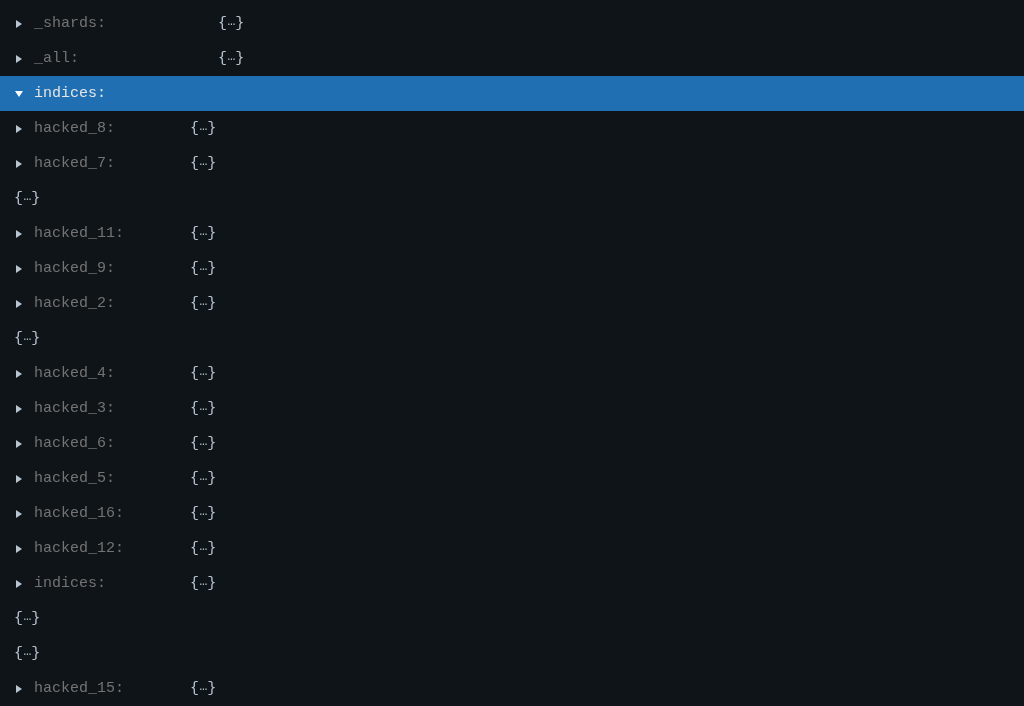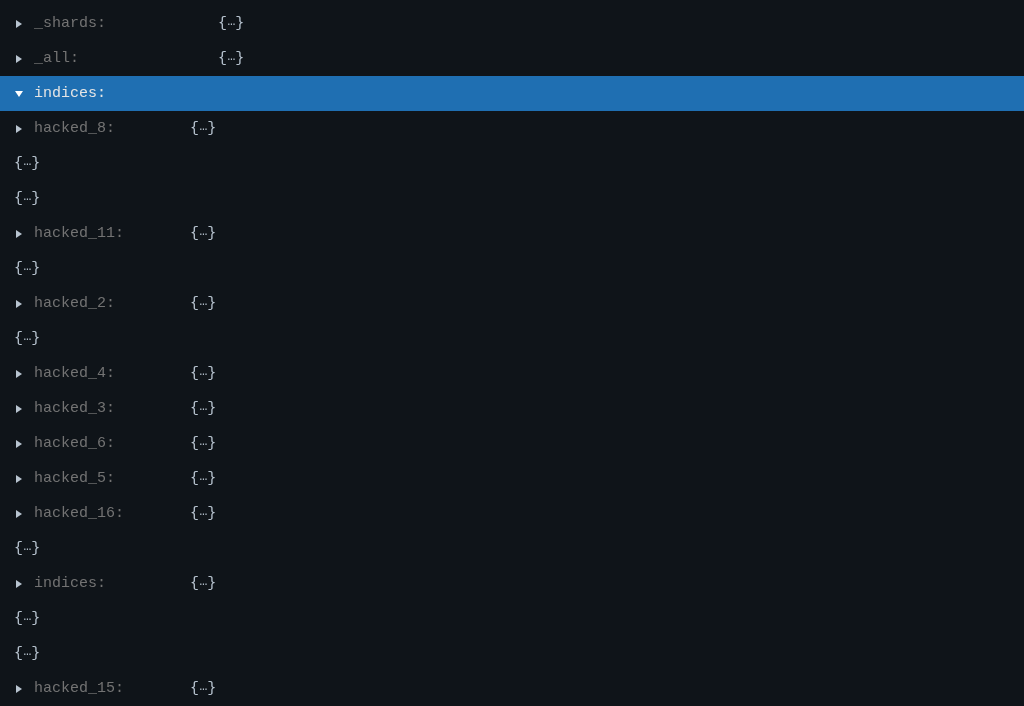--- a/index.html
+++ b/index.html
@@ -117,37 +117,53 @@
         <span class="expand-icon">
           <svg width="10" height="10" viewBox="0 0 10 10">
             <path d="M2 1 L8 5 L2 9 Z"></path>
           </svg>
         </span>
         <span class="key-label">hacked_8:</span>
       </span>
       <span class="value-placeholder"><span class="brace">{</span><span class="dots">…</span><span class="brace">}</span></span>
     </div>
     <div class="tree-row level-1">
+      <span class="key-cell">
+        <span class="expand-icon">
+          <svg width="10" height="10" viewBox="0 0 10 10">
+            <path d="M2 1 L8 5 L2 9 Z"></path>
+          </svg>
+        </span>
+        <span class="key-label">hacked_7:</span>
+      </span>
       <span class="value-placeholder"><span class="brace">{</span><span class="dots">…</span><span class="brace">}</span></span>
     </div>
     <div class="tree-row level-1">
       <span class="value-placeholder"><span class="brace">{</span><span class="dots">…</span><span class="brace">}</span></span>
     </div>
     <div class="tree-row level-1">
       <span class="key-cell">
         <span class="expand-icon">
           <svg width="10" height="10" viewBox="0 0 10 10">
             <path d="M2 1 L8 5 L2 9 Z"></path>
           </svg>
         </span>
         <span class="key-label">hacked_11:</span>
       </span>
       <span class="value-placeholder"><span class="brace">{</span><span class="dots">…</span><span class="brace">}</span></span>
     </div>
     <div class="tree-row level-1">
+      <span class="key-cell">
+        <span class="expand-icon">
+          <svg width="10" height="10" viewBox="0 0 10 10">
+            <path d="M2 1 L8 5 L2 9 Z"></path>
+          </svg>
+        </span>
+        <span class="key-label">hacked_9:</span>
+      </span>
       <span class="value-placeholder"><span class="brace">{</span><span class="dots">…</span><span class="brace">}</span></span>
     </div>
     <div class="tree-row level-1">
       <span class="key-cell">
         <span class="expand-icon">
           <svg width="10" height="10" viewBox="0 0 10 10">
             <path d="M2 1 L8 5 L2 9 Z"></path>
           </svg>
         </span>
         <span class="key-label">hacked_2:</span>
@@ -206,20 +222,28 @@
         <span class="expand-icon">
           <svg width="10" height="10" viewBox="0 0 10 10">
             <path d="M2 1 L8 5 L2 9 Z"></path>
           </svg>
         </span>
         <span class="key-label">hacked_16:</span>
       </span>
       <span class="value-placeholder"><span class="brace">{</span><span class="dots">…</span><span class="brace">}</span></span>
     </div>
     <div class="tree-row level-1">
+      <span class="key-cell">
+        <span class="expand-icon">
+          <svg width="10" height="10" viewBox="0 0 10 10">
+            <path d="M2 1 L8 5 L2 9 Z"></path>
+          </svg>
+        </span>
+        <span class="key-label">hacked_12:</span>
+      </span>
       <span class="value-placeholder"><span class="brace">{</span><span class="dots">…</span><span class="brace">}</span></span>
     </div>
     <div class="tree-row level-1">
       <span class="key-cell">
         <span class="expand-icon">
           <svg width="10" height="10" viewBox="0 0 10 10">
             <path d="M2 1 L8 5 L2 9 Z"></path>
           </svg>
         </span>
         <span class="key-label">indices:</span>

